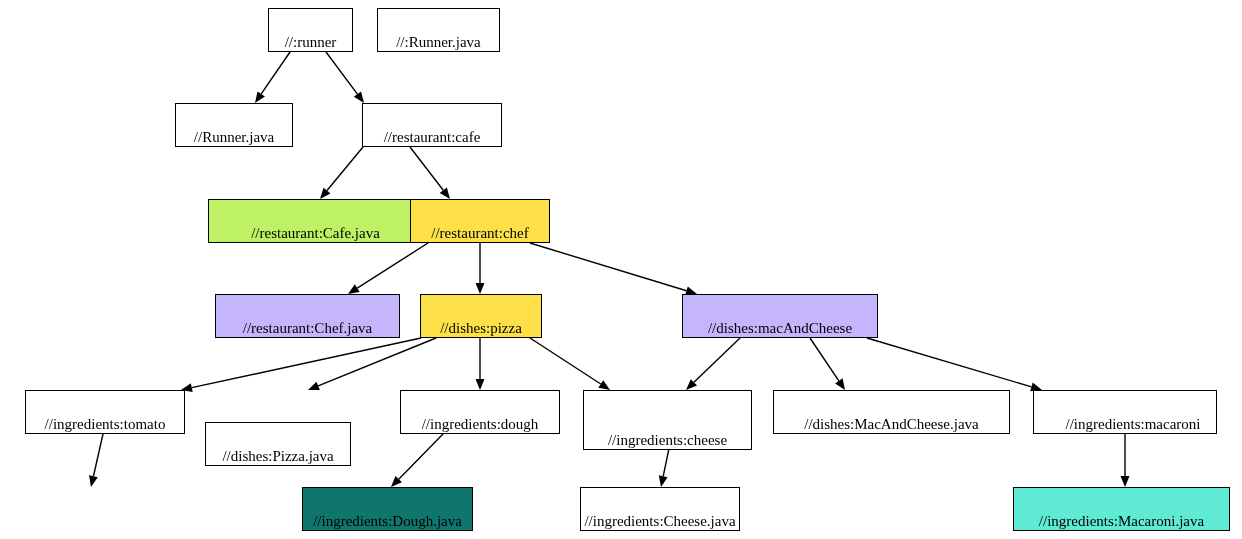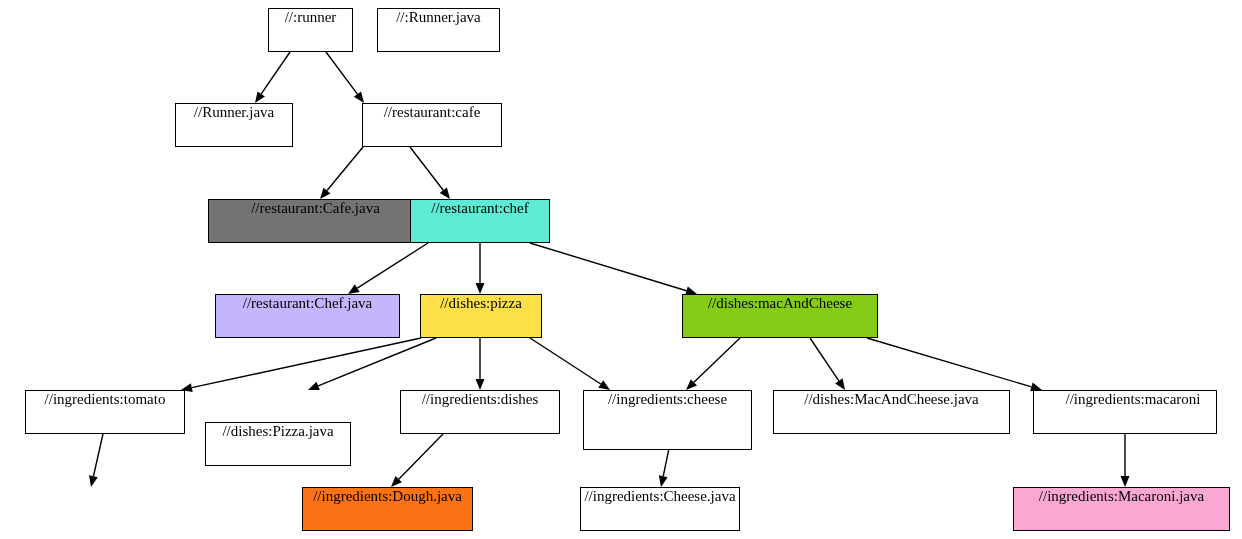--- a/index.html
+++ b/index.html
@@ -15,21 +15,21 @@
     position: absolute;
     left: 0; top: 0;
     width: 1242px; height: 539px;
   }
   .node {
     position: absolute;
     box-sizing: border-box;
     background: #ffffff;
     border: 1.5px solid #000000;
     display: flex;
-    align-items: flex-start;
+    align-items: flex-end;
     justify-content: center;
     white-space: nowrap;
     font-size: 15px;
     color: #000000;
   }
 </style>
 </head>
 <body>
 
 <div id="stage">
@@ -113,55 +113,55 @@
     </div>
     <div class="node" style="left: 377px; top: 8px; width: 123px; height: 44px; background: rgb(255, 255, 255); border-color: rgb(0, 0, 0);">
       <span>//:Runner.java</span>
     </div>
     <div class="node" style="left: 175px; top: 103px; width: 118px; height: 44px; background: rgb(255, 255, 255); border-color: rgb(0, 0, 0);">
       <span>//Runner.java</span>
     </div>
     <div class="node" style="left: 318px; top: 103px; width: 140px; height: 44px; background: rgb(255, 255, 255); border-color: rgb(0, 0, 0); margin-left: 44px;">
       <span>//restaurant:cafe</span>
     </div>
-    <div class="node" style="left: 208px; top: 199px; width: 215px; height: 44px; background: #737373; border-color: rgb(0, 0, 0);">
+    <div class="node" style="left: 208px; top: 199px; width: 215px; height: 44px; background: #bef264; border-color: rgb(0, 0, 0);">
       <span>//restaurant:Cafe.java</span>
     </div>
-    <div class="node" style="left: 410px; top: 199px; width: 140px; height: 44px; background: #5eead4; border-color: rgb(0, 0, 0);">
+    <div class="node" style="left: 410px; top: 199px; width: 140px; height: 44px; background: #fde047; border-color: rgb(0, 0, 0);">
       <span>//restaurant:chef</span>
     </div>
     <div class="node" style="left: 215px; top: 294px; width: 185px; height: 44px; background: #c4b5fd; border-color: rgb(0, 0, 0);">
       <span>//restaurant:Chef.java</span>
     </div>
     <div class="node" style="left: 420px; top: 294px; width: 122px; height: 44px; background: #fde047; border-color: rgb(0, 0, 0);">
       <span>//dishes:pizza</span>
     </div>
-    <div class="node" style="left: 682px; top: 294px; width: 196px; height: 44px; background: #84cc16; border-color: rgb(0, 0, 0);">
+    <div class="node" style="left: 682px; top: 294px; width: 196px; height: 44px; background: #c4b5fd; border-color: rgb(0, 0, 0);">
       <span>//dishes:macAndCheese</span>
     </div>
     <div class="node" style="left: 25px; top: 390px; width: 160px; height: 44px; background: rgb(255, 255, 255); border-color: rgb(0, 0, 0);">
       <span>//ingredients:tomato</span>
     </div>
     <div class="node" style="left: 205px; top: 390px; width: 146px; height: 44px; background: rgb(255, 255, 255); border-color: rgb(0, 0, 0); margin-top: 32px;">
       <span>//dishes:Pizza.java</span>
     </div>
     <div class="node" style="left: 400px; top: 390px; width: 160px; height: 44px; background: rgb(255, 255, 255); border-color: rgb(0, 0, 0);">
-      <span>//ingredients:dishes</span>
+      <span>//ingredients:dough</span>
     </div>
     <div class="node" style="left: 583px; top: 390px; width: 169px; height: 60px; background: rgb(255, 255, 255); border-color: rgb(0, 0, 0);">
       <span>//ingredients:cheese</span>
     </div>
     <div class="node" style="left: 773px; top: 390px; width: 237px; height: 44px; background: rgb(255, 255, 255); border-color: rgb(0, 0, 0);">
       <span>//dishes:MacAndCheese.java</span>
     </div>
     <div class="node" style="left: 1033px; top: 390px; width: 184px; height: 44px; background: rgb(255, 255, 255); border-color: rgb(0, 0, 0); padding-left: 16px;">
       <span>//ingredients:macaroni</span>
     </div>
-    <div class="node" style="left: 302px; top: 487px; width: 171px; height: 44px; background: #f97316; border-color: rgb(0, 0, 0);">
+    <div class="node" style="left: 302px; top: 487px; width: 171px; height: 44px; background: #0f766e; border-color: rgb(0, 0, 0);">
       <span>//ingredients:Dough.java</span>
     </div>
     <div class="node" style="left: 580px; top: 487px; width: 160px; height: 44px; background: rgb(255, 255, 255); border-color: rgb(0, 0, 0);">
       <span>//ingredients:Cheese.java</span>
     </div>
-    <div class="node" style="left: 1013px; top: 487px; width: 217px; height: 44px; background: #f9a8d4; border-color: rgb(0, 0, 0);">
+    <div class="node" style="left: 1013px; top: 487px; width: 217px; height: 44px; background: #5eead4; border-color: rgb(0, 0, 0);">
       <span>//ingredients:Macaroni.java</span>
     </div>
   </div>
 
 </body></html>

